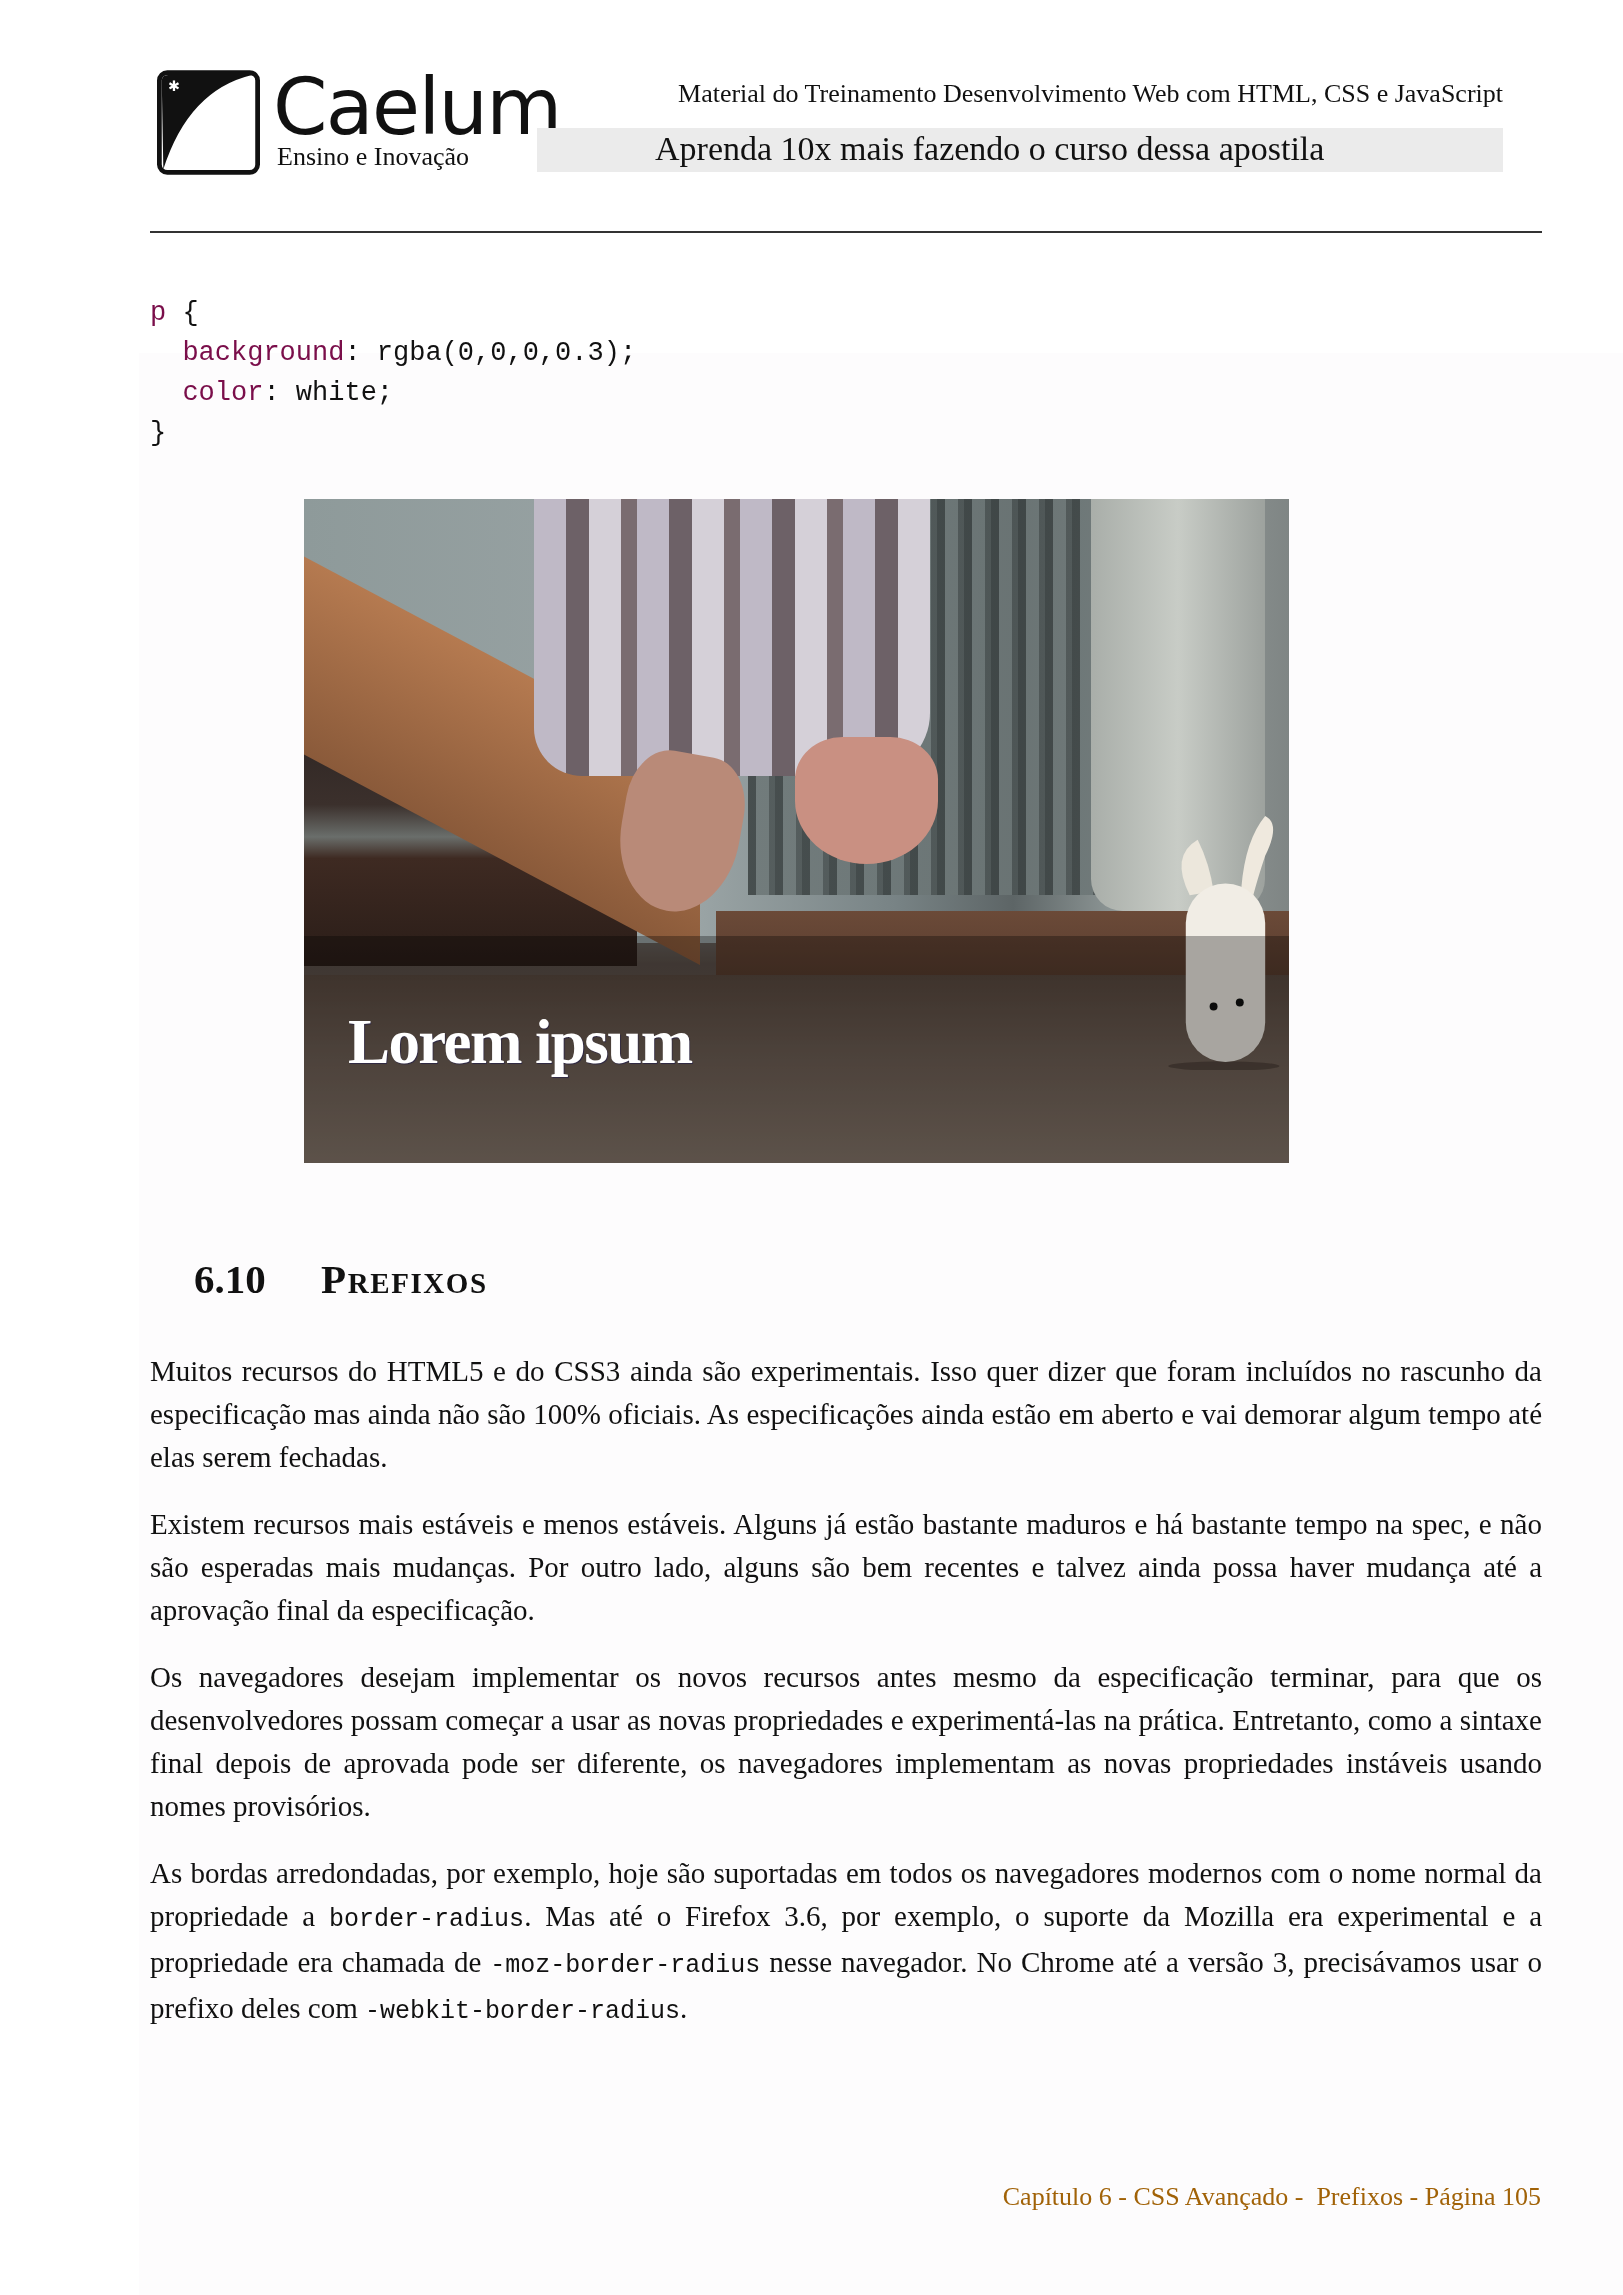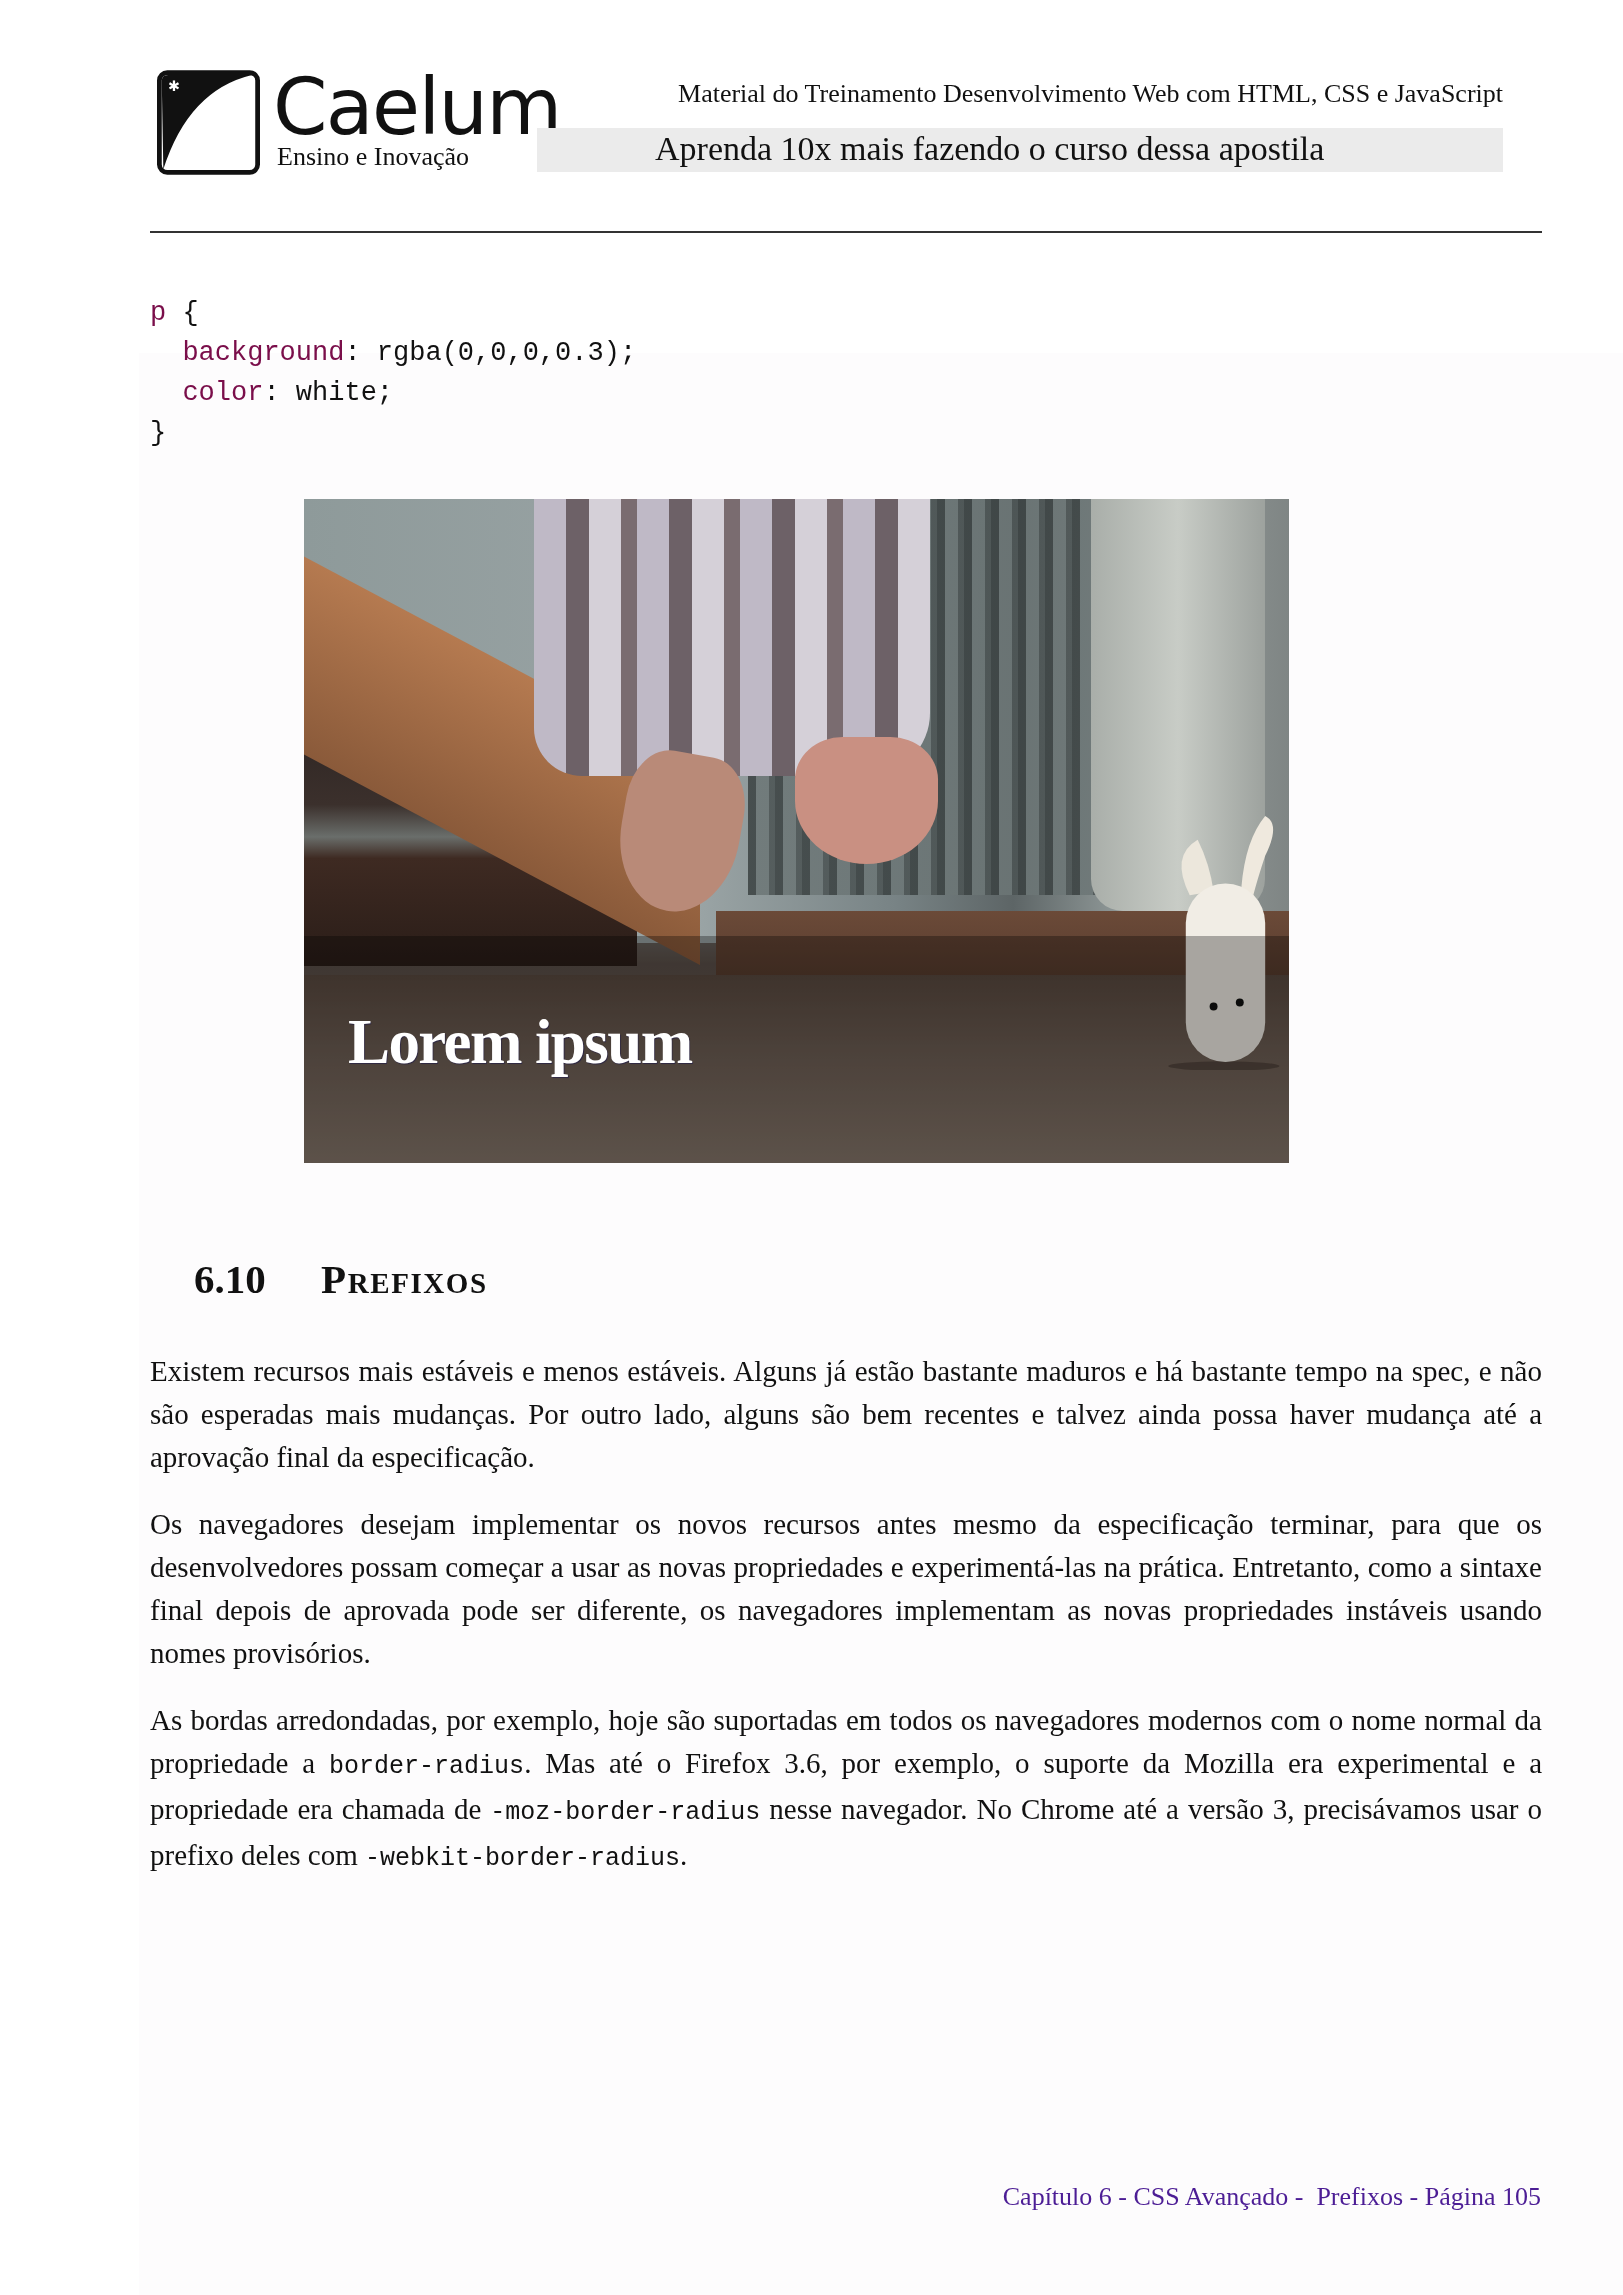--- a/index.html
+++ b/index.html
@@ -66,21 +66,21 @@
     color: #111; white-space: nowrap; margin-left: 44px; }
   .sec-num { display: inline-block; width: 127px; }
   .sec-name { font-variant: small-caps; letter-spacing: 1.6px; }
 
   .body { position: absolute; left: 150px; width: 1392px; font-size: 29px; line-height: 43px; color: #111;
     text-align: justify; }
   .body p { margin: 0 0 24px 0; }
   .body b { font-weight: 700; }
   .mono { font-family: Liberation Mono, monospace; font-size: 25px; }
 
-  .footer { position: absolute; right: 82px; top: 2181px; font-size: 26px; line-height: 32px; color: #4c1d95; white-space: pre; }
+  .footer { position: absolute; right: 82px; top: 2181px; font-size: 26px; line-height: 32px; color: #a16207; white-space: pre; }
 </style>
 </head>
 <body>
 
 <div class="tint"></div>
 
 <div>
   <svg class="logo" viewBox="0 0 130 132">
     <rect x="3" y="3" width="124" height="126" rx="10" ry="10" fill="#fff" stroke="#111" stroke-width="6"></rect>
     <path d="M6 14 Q6 6 14 6 L120 6 Q40 25 8 125 Z" fill="#111"></path>
@@ -120,19 +120,20 @@
   </svg>
   <div class="overlay"></div>
   <div class="lorem">Lorem ipsum</div>
 </div>
 
 <div class="sec-title">
   <span class="sec-num">6.10</span><span class="sec-name">Prefixos</span>
 </div>
 
 <div class="body" style="top:1350px;">
+  <p>Muitos recursos do HTML5 e do CSS3 ainda são experimentais.  Isso quer dizer que foram incluídos no rascunho da especificação mas ainda não são 100% oficiais.  As especificações ainda estão em aberto e vai demorar algum tempo até elas serem fechadas.</p>
   <p>Existem recursos mais estáveis e menos estáveis.  Alguns já estão bastante maduros e há bastante tempo na spec, e não são esperadas mais mudanças. Por outro lado, alguns são bem recentes e talvez ainda possa haver mudança até a aprovação final da especificação.</p>
   <p>Os navegadores desejam implementar os novos recursos antes mesmo da especificação terminar, para que os desenvolvedores possam começar a usar as novas propriedades e experimentá-las na prática. Entretanto, como a sintaxe final depois de aprovada pode ser diferente, os navegadores implementam as novas propriedades instáveis usando nomes provisórios.</p>
   <p><span>As bordas arredondadas, por exemplo, hoje são suportadas em todos os navegadores modernos com o nome normal da propriedade a </span><span class="mono">border-radius</span><span>. Mas até o Firefox 3.6, por exemplo, o suporte da Mozilla era experimental e a propriedade era chamada de </span><span class="mono">-moz-border-radius</span><span> nesse navegador. No Chrome até a versão 3, precisávamos usar o prefixo deles com </span><span class="mono">-webkit-border-radius</span><span>.</span></p>
 </div>
 
 <div class="footer">Capítulo 6 - CSS Avançado -  Prefixos - Página 105</div>
 
 
 </body></html>

